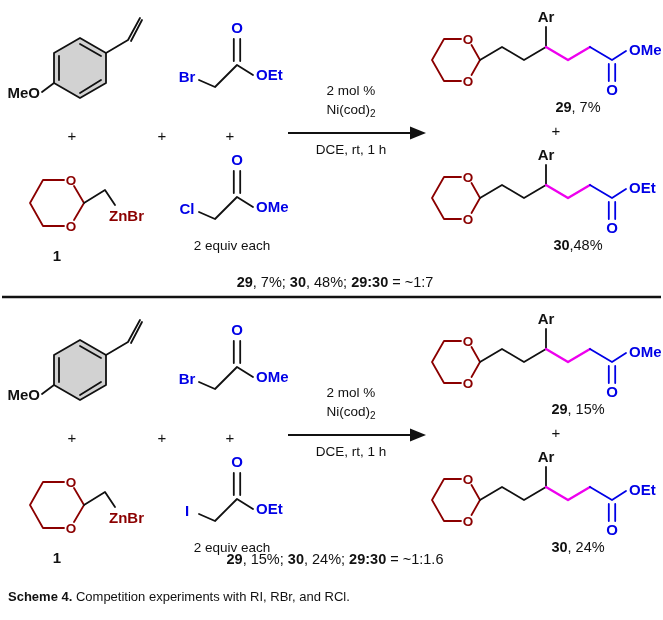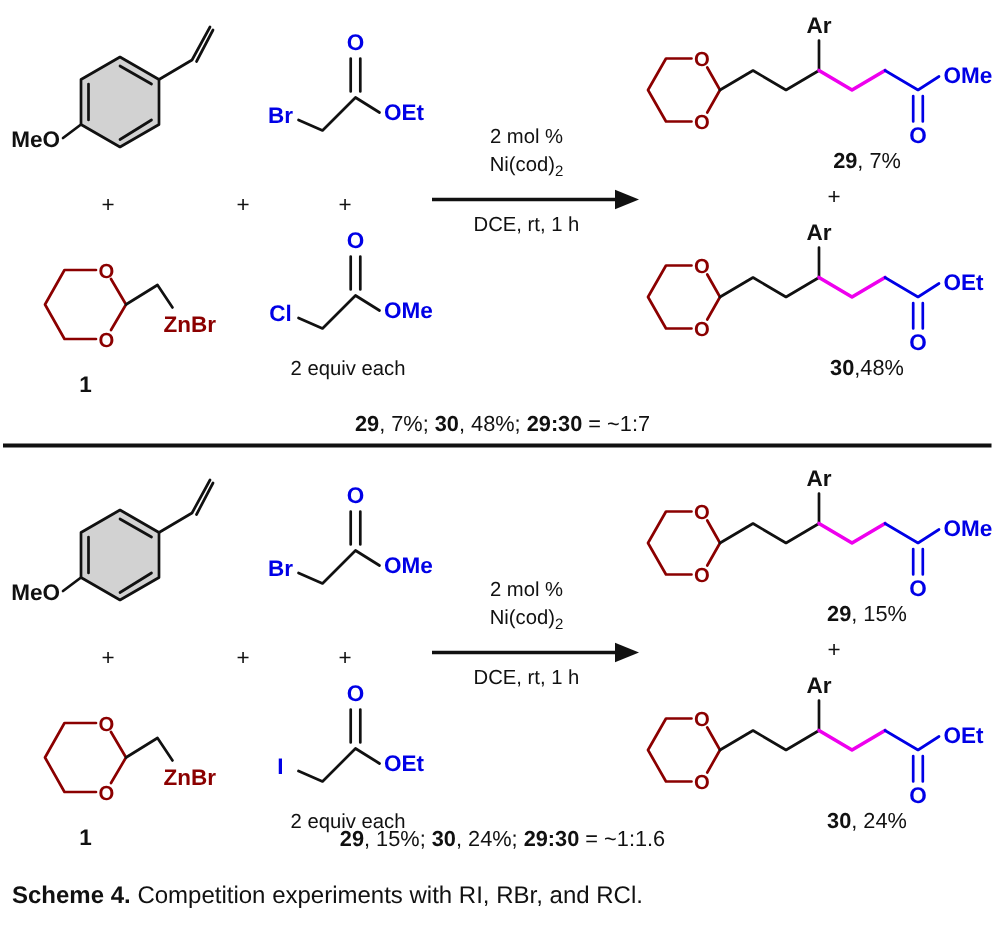--- a/index.html
+++ b/index.html
@@ -15,21 +15,21 @@
   .num{font-size:14.5px;}
   .b{font-weight:bold;}
   .bond{stroke:#111;stroke-width:1.8;fill:none;stroke-linecap:round;stroke-linejoin:round;}
   .bond-red{stroke:#8b0000;stroke-width:1.8;fill:none;stroke-linecap:round;stroke-linejoin:round;}
   .bond-blue{stroke:#0000e6;stroke-width:1.8;fill:none;stroke-linecap:round;stroke-linejoin:round;}
   .bond-mag{stroke:#ee00ee;stroke-width:2.4;fill:none;stroke-linecap:round;stroke-linejoin:round;}
   .ringfill{fill:#d2d2d2;stroke:#111;stroke-width:1.8;stroke-linejoin:round;}
   .arrowline{stroke:#111;stroke-width:2.2;}
   .arrowhead{fill:#111;}
   .divider{stroke:#111;stroke-width:2.6;}
-  .caption{position:absolute;left:8px;top:589px;font-size:16px;color:#111;}
+  .caption{position:absolute;left:8px;top:589px;font-size:13px;color:#111;}
 </style>
 </head>
 <body>
 
 <div class="page">
 <svg width="663" height="583" viewBox="0 0 663 583">
 
   <g>
     <g transform="translate(15,8)">
       <polygon class="ringfill" points="65,30 91,45 91,75 65,90 39,75 39,45"></polygon>

